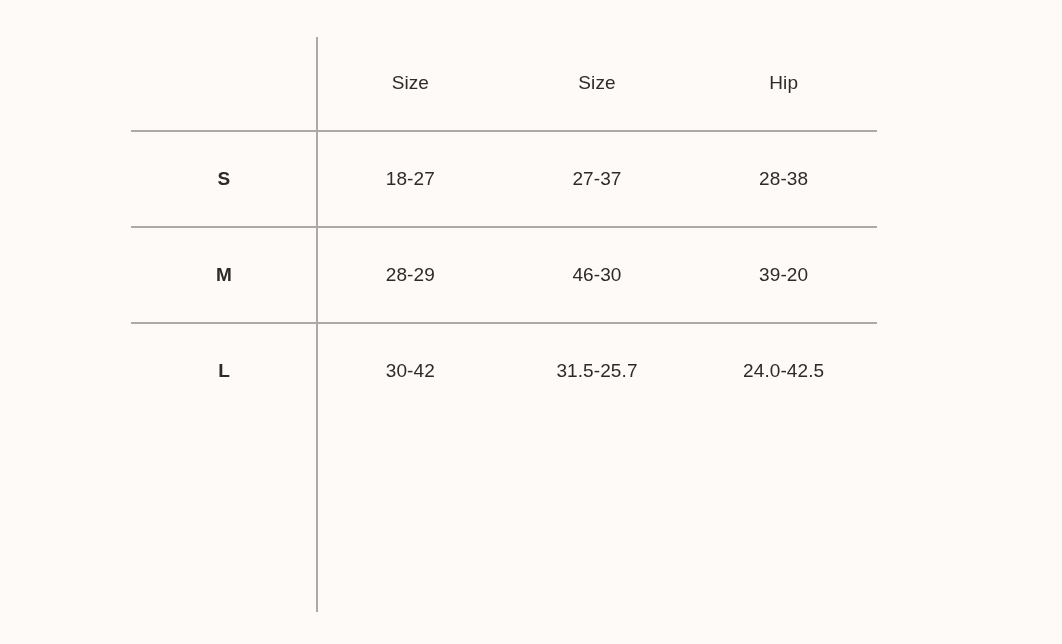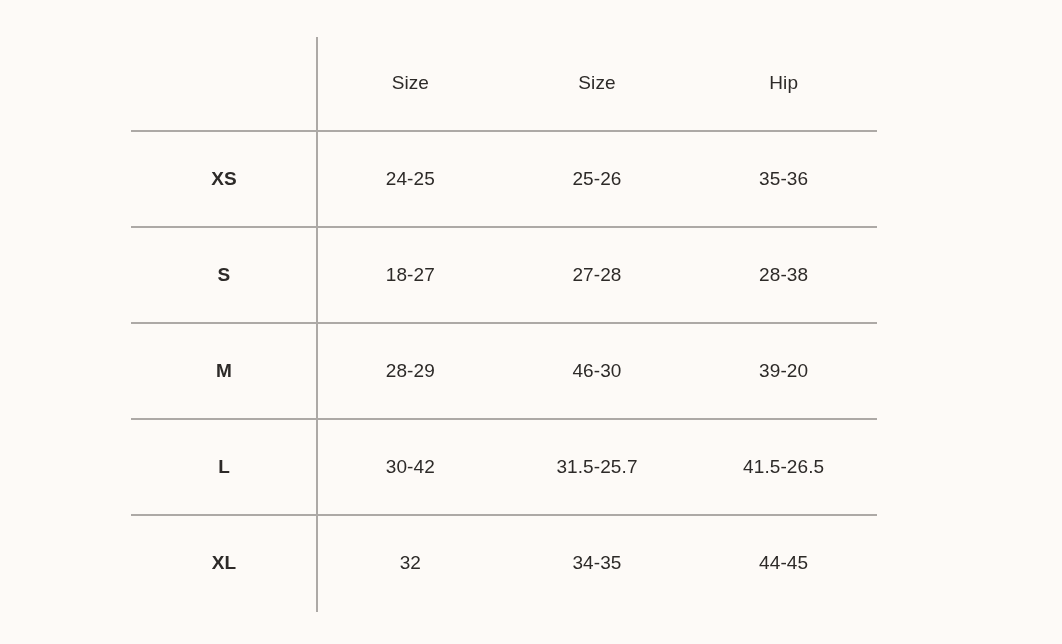--- a/index.html
+++ b/index.html
@@ -94,47 +94,35 @@
       <tr>
         <th></th>
         <th>Size</th>
         <th>Size</th>
         <th>Hip</th>
       </tr>
     </thead>
 
     <tbody>
       <tr>
-        <td class="row-label">XS</td>
-        <td>24-25</td>
-        <td>25-26</td>
-        <td>35-36</td>
-      </tr>
-      <tr>
         <td class="row-label">S</td>
         <td>18-27</td>
-        <td>27-28</td>
+        <td>27-37</td>
         <td>28-38</td>
       </tr>
       <tr>
         <td class="row-label">M</td>
         <td>28-29</td>
         <td>46-30</td>
         <td>39-20</td>
       </tr>
       <tr>
         <td class="row-label">L</td>
         <td>30-42</td>
         <td>31.5-25.7</td>
-        <td>41.5-26.5</td>
-      </tr>
-      <tr>
-        <td class="row-label">XL</td>
-        <td>32</td>
-        <td>34-35</td>
-        <td>44-45</td>
+        <td>24.0-42.5</td>
       </tr>
     </tbody>
   </table>
 
   <div class="v-divider"></div>
 
 </div>
 
 </body></html>

